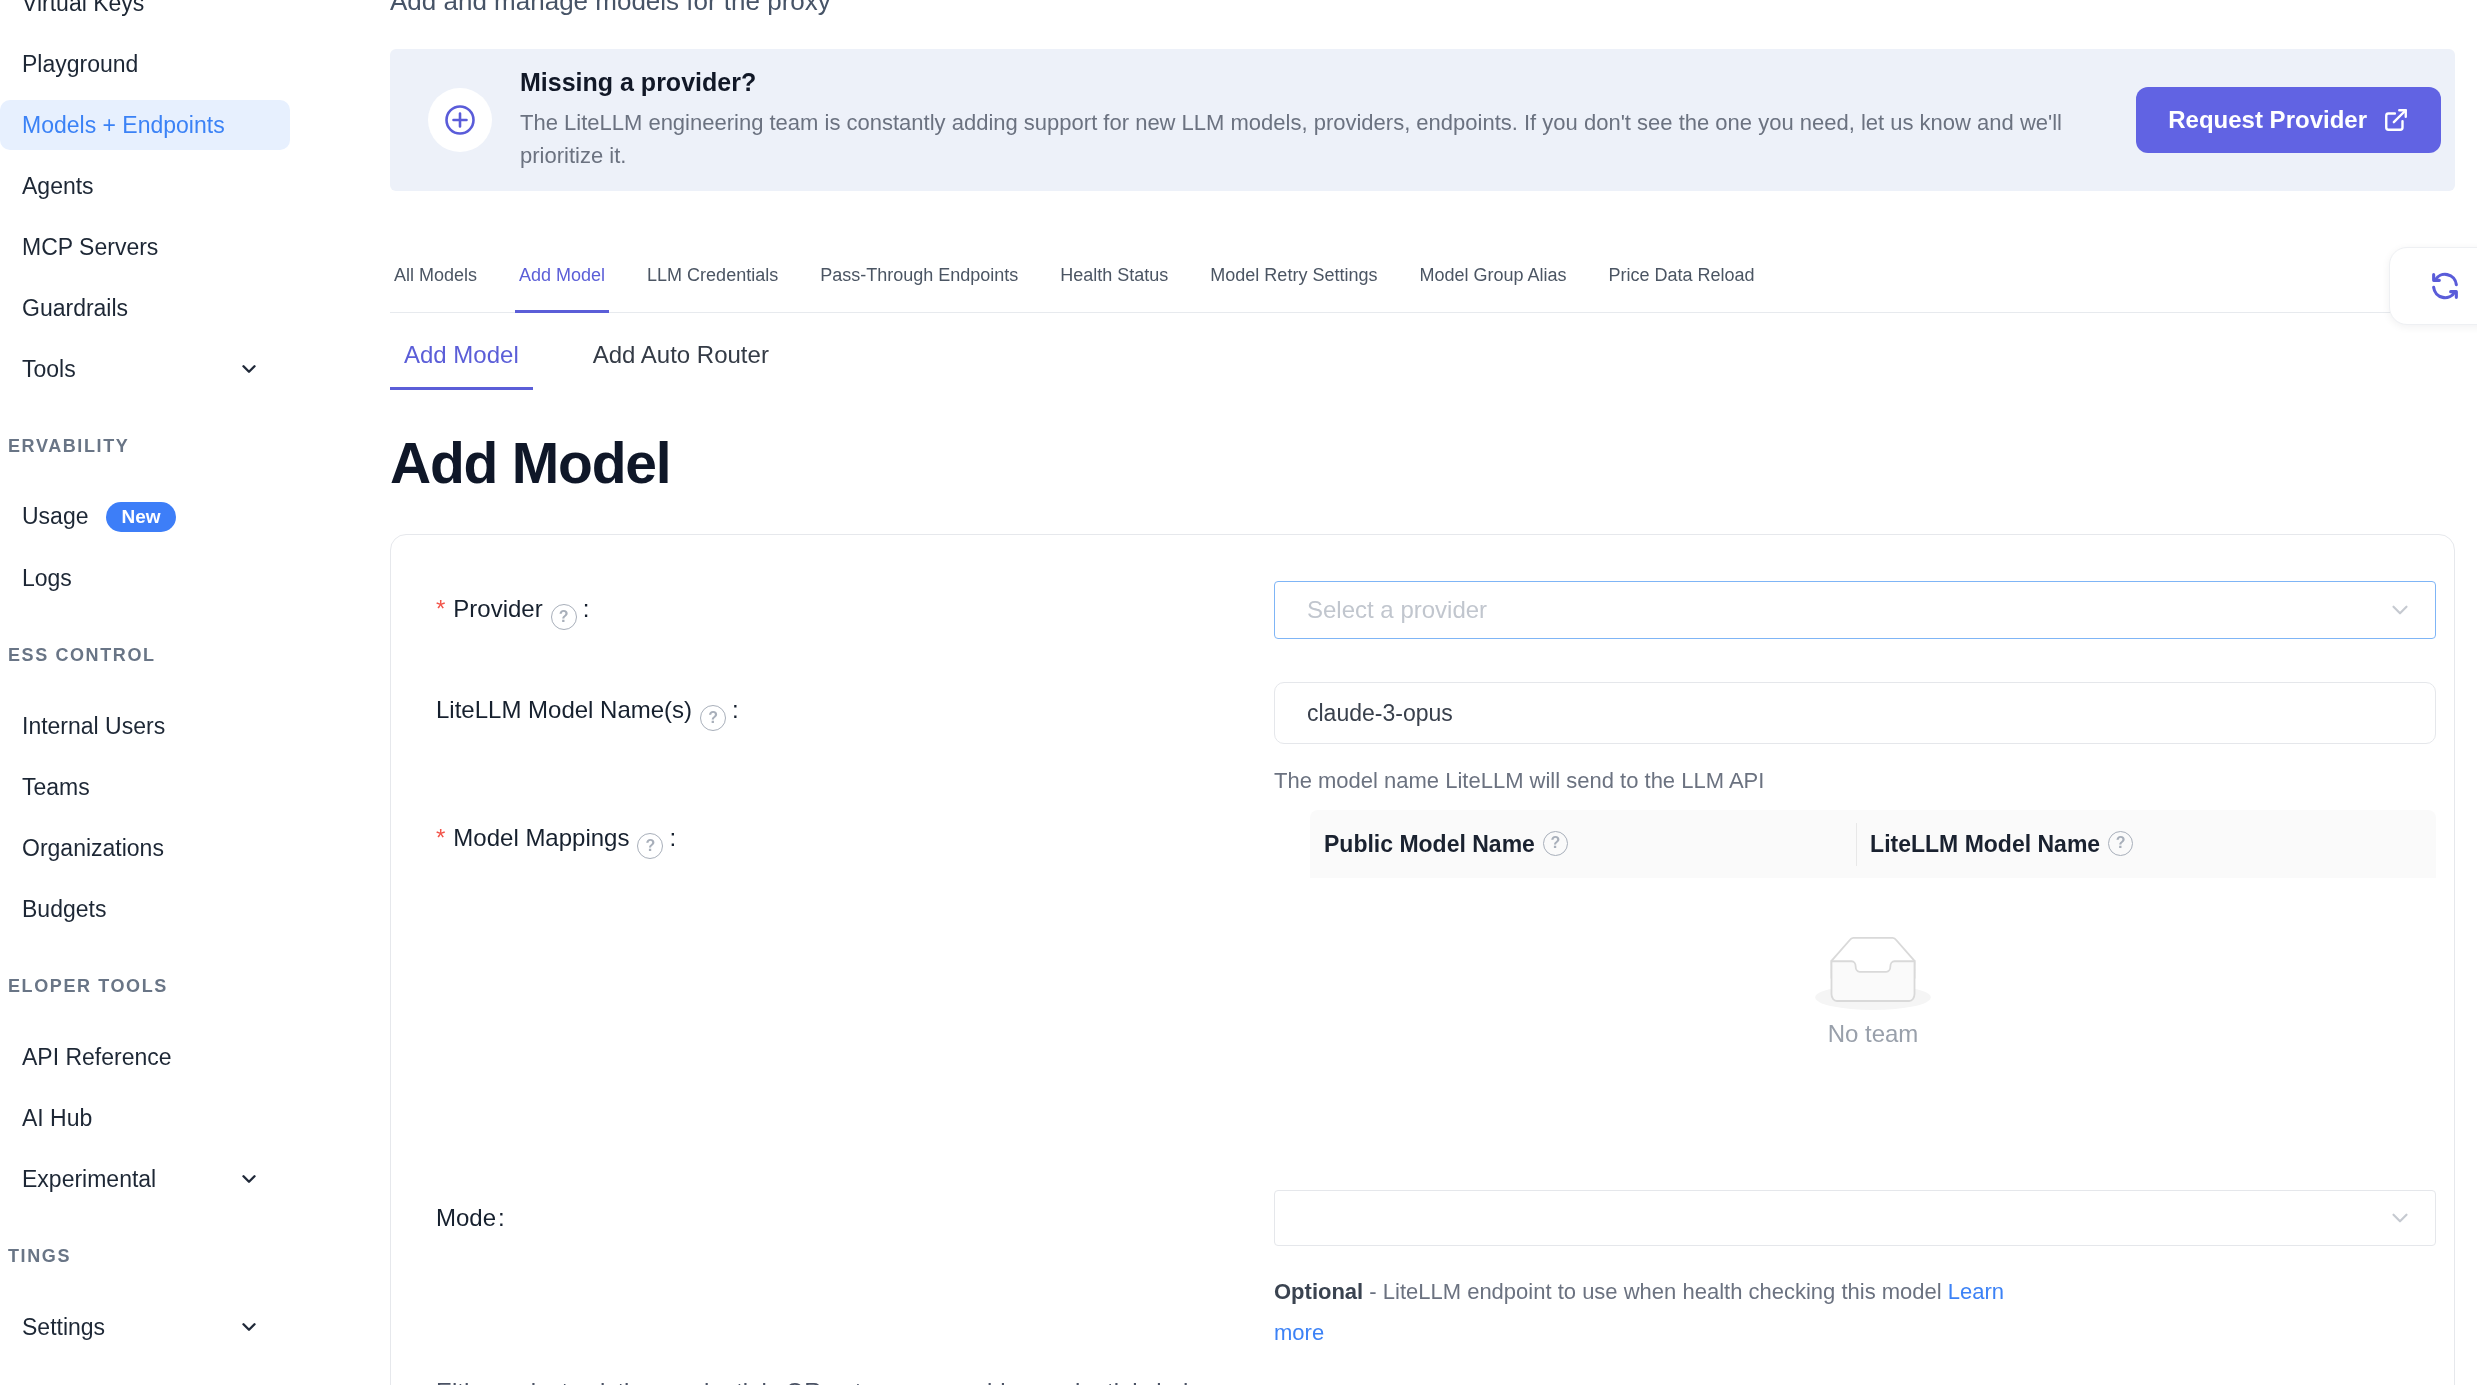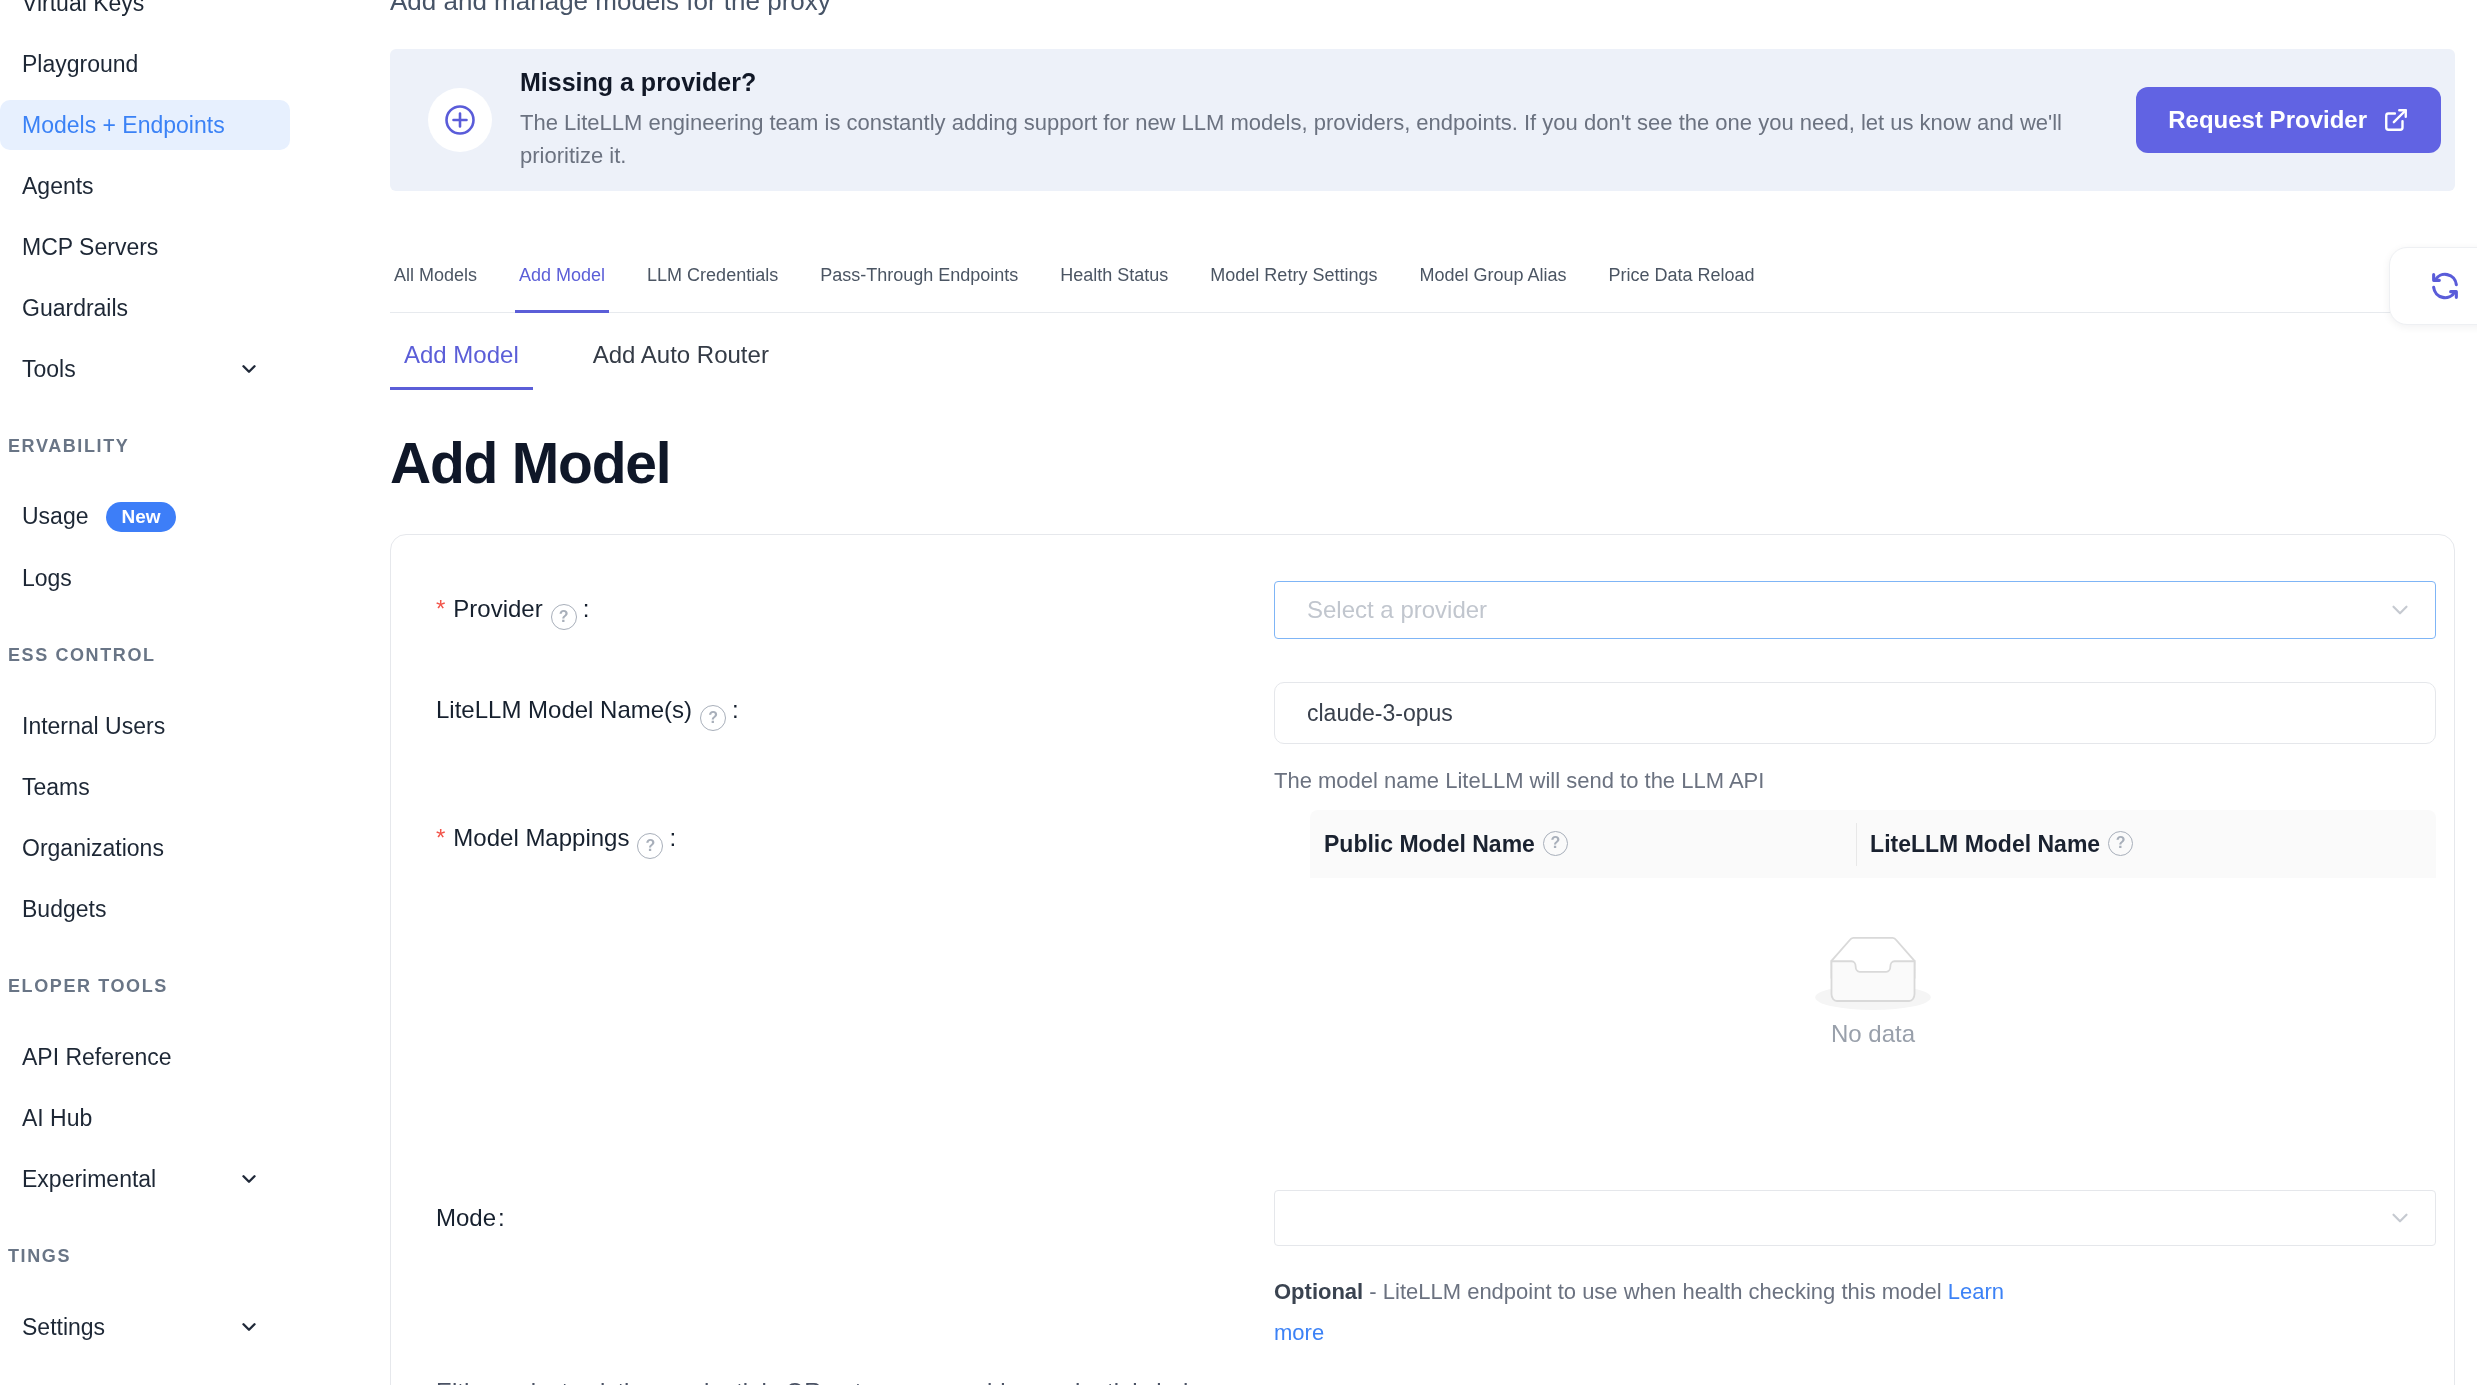--- a/index.html
+++ b/index.html
@@ -301,21 +301,21 @@
           <div class="empty">
             <svg width="116" height="74" viewBox="0 0 64 41">
               <g transform="translate(0 1)" fill="none" fill-rule="evenodd">
                 <ellipse fill="#f5f5f5" cx="32" cy="33" rx="32" ry="7"></ellipse>
                 <g fill-rule="nonzero" stroke="#d9d9d9">
                   <path d="M55 12.76L44.854 1.258C44.367.474 43.656 0 42.907 0H21.093c-.749 0-1.46.474-1.947 1.257L9 12.761V22h46v-9.24z" fill="#ffffff"></path>
                   <path d="M41.613 15.931c0-1.605.994-2.93 2.227-2.931H55v18.137C55 33.26 53.68 35 52.05 35h-40.1C10.32 35 9 33.259 9 31.137V13h11.16c1.233 0 2.227 1.323 2.227 2.928v.022c0 1.605 1.005 2.901 2.237 2.901h14.752c1.232 0 2.237-1.308 2.237-2.913v-.007z" fill="#fafafa"></path>
                 </g>
               </g>
             </svg>
-            <div class="nodata">No data</div>
+            <div class="nodata">No team</div>
           </div>
         </div>
       </div>
 
       <div class="frow row4">
         <div class="flabel">
           <span>Mode</span><span class="colon">:</span>
         </div>
         <div class="fctrl">
           <div class="select mode-select">

